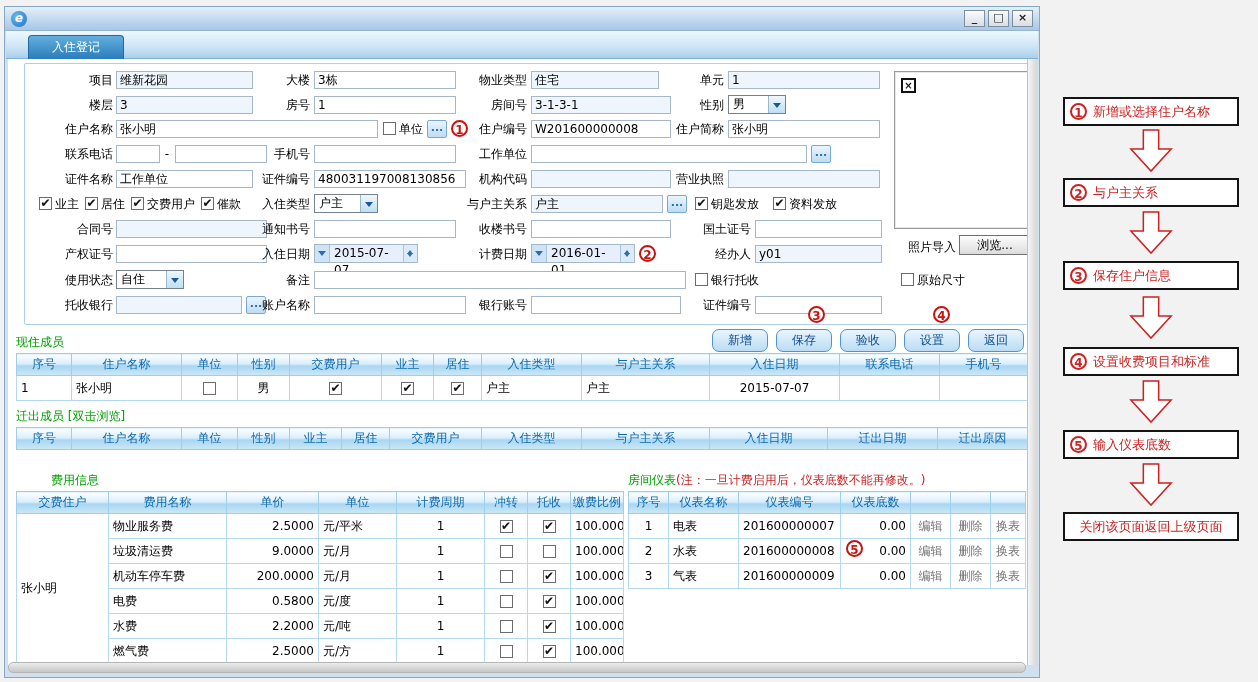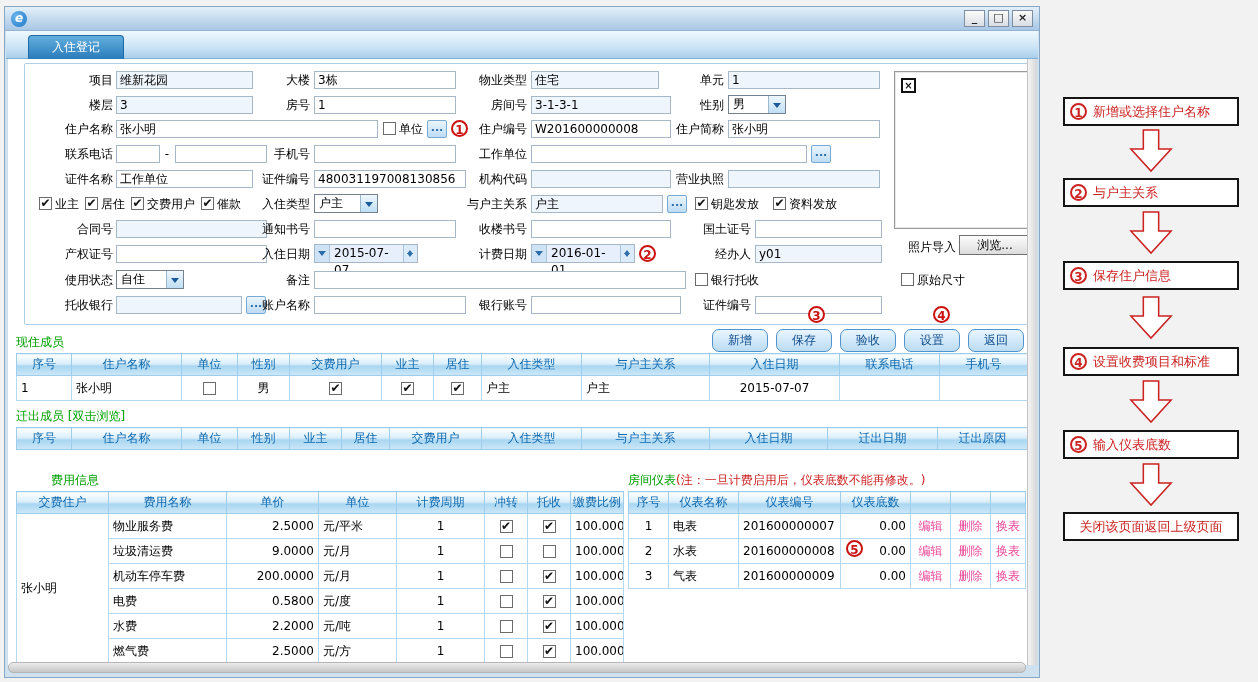--- a/index.html
+++ b/index.html
@@ -89,21 +89,21 @@
   table { border-collapse:collapse; table-layout:fixed; width:100%; }
   th { background:linear-gradient(180deg,#feffff 0%,#d9eefb 45%,#a9d6f2 55%,#cde8f8 100%);
        border:1px solid #9fcdec; color:#0d68ae; font-weight:normal; font-size:12px; height:22px;
        overflow:hidden; white-space:nowrap; }
   td { border:1px solid #b5d9f0; background:#fff; font-size:12px; height:25px; padding:0 4px;
        text-align:center; overflow:hidden; white-space:nowrap; }
   td.l { text-align:left; } td.r { text-align:right; }
   .tcb { display:inline-block; width:13px; height:13px; border:1px solid #6b6b6b; background:#fff; vertical-align:middle; }
   .tcb.checked::after { content:"✔"; display:block; font-size:12px; line-height:11px; text-align:center;
                         color:#111; font-weight:bold; }
-  .glink { color:#ec4899; cursor:pointer; }
+  .glink { color:#737373; cursor:pointer; }
   .tbl1 { position:absolute; left:8px; top:294px; width:1012px; }
   .tbl2 { position:absolute; left:8px; top:368px; width:1012px; }
   .tblfee { position:absolute; left:8px; top:432px; width:608px; }
   .tblmeter { position:absolute; left:620px; top:432px; width:398px; }
   .t-move-title { left:8px; top:348px; }
   .t-fee-title { left:10px; top:412px;margin-left:33px; }
   .t-meter-title { left:620px; top:412px; }
   .rednote { color:#cc2222; }
 
   

